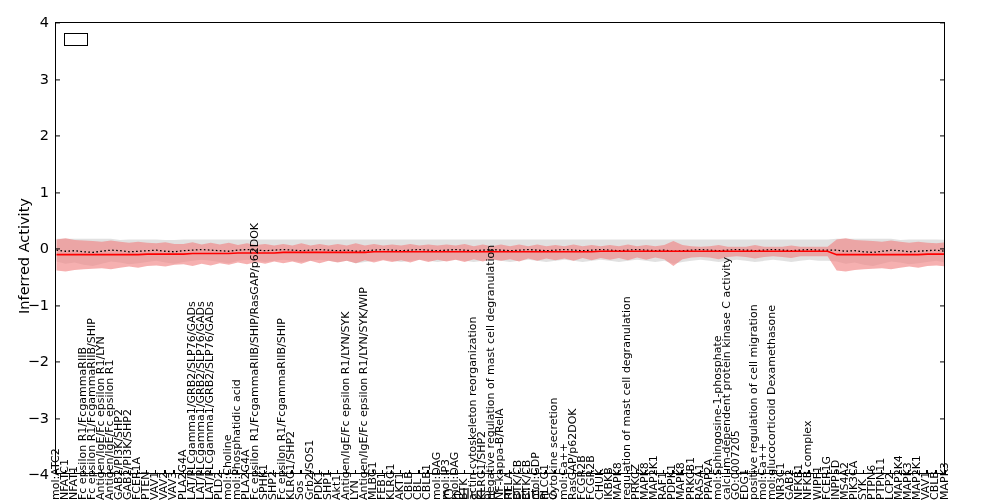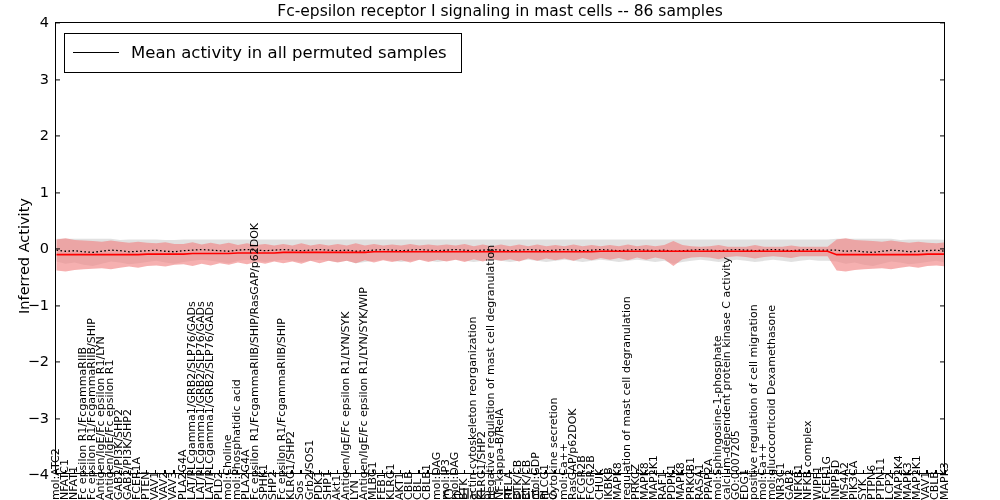--- a/index.html
+++ b/index.html
@@ -44,21 +44,20 @@
   .lgrow{display:flex;align-items:center;height:27px;}
   .lgline{width:46px;height:0;border-top:1.6px solid #000;margin-right:12px;}
   .lgline.red{border-top-color:#ff0000;}
   .lgtxt{font-size:16.5px;white-space:nowrap;}
 </style>
 </head>
 <body>
 
 <div id="fig">
 
-  <div id="title">Fc-epsilon receptor I signaling in mast cells -- 86 samples</div>
 
   <div id="ylabel">Inferred Activity</div>
   <div id="xlabel">Cellular Entities</div>
 
   <div id="ytickcol">
       <div class="ylabeltxt" style="top: 474px; right: 951px;">−4</div>
       <div class="ylabeltxt" style="top: 417.5px; right: 951px;">−3</div>
       <div class="ylabeltxt" style="top: 361px; right: 951px;">−2</div>
       <div class="ylabeltxt" style="top: 304.5px; right: 951px;">−1</div>
       <div class="ylabeltxt" style="top: 248px; right: 951px;">0</div>
@@ -72,24 +71,20 @@
     <div id="plotclip">
       <svg id="plotsvg" width="890" height="452">
           <path d="M0.50 215.83 L9.57 215.83 L18.64 215.83 L27.71 215.83 L36.79 215.83 L45.86 215.83 L54.93 215.83 L64.00 216.96 L73.07 216.40 L82.14 216.40 L91.21 216.40 L100.29 216.40 L109.36 216.96 L118.43 216.96 L127.50 216.40 L136.57 216.40 L145.64 216.40 L154.71 216.40 L163.79 216.40 L172.86 216.40 L181.93 216.40 L191.00 216.40 L200.07 216.40 L209.14 216.40 L218.21 216.40 L227.29 216.40 L236.36 216.40 L245.43 216.40 L254.50 216.40 L263.57 216.40 L272.64 216.40 L281.71 216.40 L290.79 216.40 L299.86 216.40 L308.93 216.40 L318.00 216.40 L327.07 216.40 L336.14 216.40 L345.21 216.40 L354.29 216.40 L363.36 216.40 L372.43 216.40 L381.50 216.40 L390.57 216.40 L399.64 216.40 L408.71 216.40 L417.79 216.40 L426.86 216.40 L435.93 216.40 L445.00 216.40 L454.07 216.40 L463.14 216.40 L472.21 216.40 L481.29 216.40 L490.36 216.40 L499.43 216.40 L508.50 216.40 L517.57 216.40 L526.64 216.40 L535.71 216.40 L544.79 216.40 L553.86 216.40 L562.93 216.40 L572.00 216.40 L581.07 216.40 L590.14 216.40 L599.21 216.40 L608.29 216.40 L617.36 216.40 L626.43 216.40 L635.50 216.40 L644.57 216.40 L653.64 216.40 L662.71 216.40 L671.79 216.40 L680.86 216.40 L689.93 216.40 L699.00 216.40 L708.07 216.40 L717.14 216.40 L726.21 216.40 L735.29 216.40 L744.36 216.40 L753.43 216.40 L762.50 216.40 L771.57 216.40 L780.64 215.83 L789.71 215.83 L798.79 215.83 L807.86 215.83 L816.93 215.83 L826.00 215.83 L835.07 215.83 L844.14 216.96 L853.21 216.40 L862.29 216.40 L871.36 216.40 L880.43 216.40 L889.50 216.96 L889.50 239.56 L880.43 237.87 L871.36 239.00 L862.29 240.13 L853.21 241.25 L844.14 239.56 L835.07 238.43 L826.00 240.69 L816.93 242.95 L807.86 241.82 L798.79 239.56 L789.71 240.69 L780.64 238.43 L771.57 237.87 L762.50 237.87 L753.43 236.73 L744.36 237.87 L735.29 239.00 L726.21 237.87 L717.14 236.73 L708.07 237.87 L699.00 239.00 L689.93 237.87 L680.86 236.73 L671.79 237.87 L662.71 239.00 L653.64 237.87 L644.57 236.73 L635.50 237.87 L626.43 239.00 L617.36 240.69 L608.29 237.87 L599.21 239.00 L590.14 237.87 L581.07 236.73 L572.00 237.87 L562.93 239.00 L553.86 237.87 L544.79 236.73 L535.71 237.87 L526.64 239.00 L517.57 237.87 L508.50 236.73 L499.43 237.87 L490.36 239.00 L481.29 237.87 L472.21 236.73 L463.14 237.87 L454.07 239.00 L445.00 237.87 L435.93 236.73 L426.86 237.87 L417.79 239.00 L408.71 237.87 L399.64 236.73 L390.57 237.87 L381.50 239.00 L372.43 237.87 L363.36 236.73 L354.29 237.87 L345.21 239.00 L336.14 237.87 L327.07 236.73 L318.00 237.87 L308.93 239.00 L299.86 240.13 L290.79 237.87 L281.71 239.00 L272.64 237.87 L263.57 236.73 L254.50 237.87 L245.43 239.00 L236.36 237.87 L227.29 236.73 L218.21 237.87 L209.14 239.00 L200.07 237.87 L191.00 236.73 L181.93 237.87 L172.86 240.13 L163.79 239.00 L154.71 237.87 L145.64 236.73 L136.57 237.87 L127.50 239.00 L118.43 240.69 L109.36 239.56 L100.29 237.87 L91.21 239.00 L82.14 240.13 L73.07 241.25 L64.00 239.56 L54.93 238.43 L45.86 240.69 L36.79 242.95 L27.71 241.82 L18.64 239.56 L9.57 240.69 L0.50 238.43 Z" fill="#c8c8c8" fill-opacity="0.55" stroke="none"></path>
           <path d="M0.50 216.40 L9.57 215.26 L18.64 216.96 L27.71 217.52 L36.79 218.09 L45.86 218.66 L54.93 217.52 L64.00 218.66 L73.07 219.78 L82.14 218.66 L91.21 219.78 L100.29 220.35 L109.36 219.22 L118.43 220.92 L127.50 220.92 L136.57 219.22 L145.64 221.48 L154.71 219.78 L163.79 221.48 L172.86 219.78 L181.93 222.04 L191.00 220.35 L200.07 222.04 L209.14 220.92 L218.21 222.61 L227.29 220.92 L236.36 222.61 L245.43 220.35 L254.50 222.61 L263.57 220.92 L272.64 222.61 L281.71 220.92 L290.79 222.61 L299.86 220.35 L308.93 222.61 L318.00 220.92 L327.07 222.61 L336.14 221.48 L345.21 222.61 L354.29 220.92 L363.36 222.61 L372.43 221.48 L381.50 222.61 L390.57 221.48 L399.64 222.61 L408.71 220.92 L417.79 223.18 L426.86 221.48 L435.93 223.18 L445.00 221.48 L454.07 223.18 L463.14 221.48 L472.21 223.18 L481.29 221.48 L490.36 223.18 L499.43 222.04 L508.50 223.18 L517.57 221.48 L526.64 223.18 L535.71 222.04 L544.79 223.18 L553.86 222.04 L562.93 223.18 L572.00 221.48 L581.07 223.18 L590.14 222.04 L599.21 223.18 L608.29 222.04 L617.36 218.09 L626.43 222.04 L635.50 223.18 L644.57 223.74 L653.64 223.18 L662.71 222.04 L671.79 223.74 L680.86 223.74 L689.93 223.74 L699.00 222.04 L708.07 223.74 L717.14 223.74 L726.21 223.74 L735.29 222.61 L744.36 223.74 L753.43 223.74 L762.50 223.74 L771.57 223.74 L780.64 216.40 L789.71 215.26 L798.79 216.96 L807.86 217.52 L816.93 218.09 L826.00 218.66 L835.07 217.52 L844.14 218.66 L853.21 219.78 L862.29 218.66 L871.36 219.78 L880.43 220.35 L889.50 219.22 L889.50 243.52 L880.43 242.38 L871.36 242.95 L862.29 244.65 L853.21 243.52 L844.14 244.65 L835.07 246.34 L826.00 245.21 L816.93 245.78 L807.86 246.34 L798.79 246.91 L789.71 248.60 L780.64 247.47 L771.57 233.34 L762.50 233.34 L753.43 233.34 L744.36 233.34 L735.29 235.04 L726.21 233.91 L717.14 233.34 L708.07 233.91 L699.00 235.60 L689.93 233.91 L680.86 233.34 L671.79 233.91 L662.71 236.17 L653.64 234.47 L644.57 233.91 L635.50 234.47 L626.43 236.17 L617.36 242.95 L608.29 236.17 L599.21 234.47 L590.14 236.73 L581.07 234.47 L572.00 237.30 L562.93 235.04 L553.86 236.73 L544.79 235.04 L535.71 237.30 L526.64 235.04 L517.57 237.87 L508.50 235.60 L499.43 237.30 L490.36 235.60 L481.29 237.87 L472.21 235.60 L463.14 238.43 L454.07 236.17 L445.00 237.87 L435.93 236.17 L426.86 238.43 L417.79 236.17 L408.71 239.00 L399.64 236.73 L390.57 238.43 L381.50 236.73 L372.43 239.00 L363.36 236.73 L354.29 239.56 L345.21 237.30 L336.14 239.00 L327.07 237.30 L318.00 239.56 L308.93 237.30 L299.86 240.13 L290.79 237.87 L281.71 239.56 L272.64 237.87 L263.57 240.13 L254.50 237.87 L245.43 240.69 L236.36 238.43 L227.29 240.13 L218.21 238.43 L209.14 240.69 L200.07 239.00 L191.00 241.25 L181.93 239.56 L172.86 241.82 L163.79 240.13 L154.71 242.38 L145.64 240.69 L136.57 242.95 L127.50 241.25 L118.43 241.82 L109.36 243.52 L100.29 242.38 L91.21 242.95 L82.14 244.65 L73.07 243.52 L64.00 244.65 L54.93 246.34 L45.86 245.21 L36.79 245.78 L27.71 246.34 L18.64 246.91 L9.57 248.60 L0.50 247.47 Z" fill="#f08080" fill-opacity="0.62" stroke="none"></path>
           <path d="M0.50 227.13 L9.57 228.26 L18.64 227.69 L27.71 228.82 L36.79 229.39 L45.86 228.26 L54.93 227.13 L64.00 227.69 L73.07 228.82 L82.14 228.26 L91.21 227.69 L100.29 227.13 L109.36 228.26 L118.43 228.82 L127.50 227.69 L136.57 227.13 L145.64 226.56 L154.71 227.13 L163.79 227.69 L172.86 228.26 L181.93 227.13 L191.00 226.56 L200.07 227.13 L209.14 227.69 L218.21 227.13 L227.29 226.56 L236.36 227.13 L245.43 227.69 L254.50 227.13 L263.57 226.56 L272.64 227.13 L281.71 227.69 L290.79 227.13 L299.86 228.26 L308.93 227.69 L318.00 227.13 L327.07 226.56 L336.14 227.13 L345.21 227.69 L354.29 227.13 L363.36 226.56 L372.43 227.13 L381.50 227.69 L390.57 227.13 L399.64 226.56 L408.71 227.13 L417.79 227.69 L426.86 227.13 L435.93 226.56 L445.00 227.13 L454.07 227.69 L463.14 227.13 L472.21 226.56 L481.29 227.13 L490.36 227.69 L499.43 227.13 L508.50 226.56 L517.57 227.13 L526.64 227.69 L535.71 227.13 L544.79 226.56 L553.86 227.13 L562.93 227.69 L572.00 227.13 L581.07 226.56 L590.14 227.13 L599.21 227.69 L608.29 227.13 L617.36 228.26 L626.43 227.69 L635.50 227.13 L644.57 226.56 L653.64 227.13 L662.71 227.69 L671.79 227.13 L680.86 226.56 L689.93 227.13 L699.00 227.69 L708.07 227.13 L717.14 226.56 L726.21 227.13 L735.29 227.69 L744.36 227.13 L753.43 226.56 L762.50 227.13 L771.57 227.13 L780.64 227.13 L789.71 228.26 L798.79 227.69 L807.86 228.82 L816.93 229.39 L826.00 228.26 L835.07 227.13 L844.14 227.69 L853.21 228.82 L862.29 228.26 L871.36 227.69 L880.43 227.13 L889.50 228.26 " fill="none" stroke="#000000" stroke-width="1.3" stroke-dasharray="1.6 2.4"></path>
           <path d="M0.50 231.65 L9.57 231.65 L18.64 231.65 L27.71 231.65 L36.79 231.65 L45.86 231.65 L54.93 231.65 L64.00 231.65 L73.07 231.65 L82.14 231.65 L91.21 231.08 L100.29 231.08 L109.36 231.08 L118.43 231.08 L127.50 231.08 L136.57 230.52 L145.64 230.52 L154.71 230.52 L163.79 230.52 L172.86 230.52 L181.93 229.95 L191.00 229.95 L200.07 229.95 L209.14 229.95 L218.21 229.95 L227.29 229.39 L236.36 229.39 L245.43 229.39 L254.50 229.39 L263.57 229.39 L272.64 229.39 L281.71 229.39 L290.79 229.39 L299.86 229.39 L308.93 229.39 L318.00 228.82 L327.07 228.82 L336.14 228.82 L345.21 228.82 L354.29 228.82 L363.36 228.82 L372.43 228.82 L381.50 228.82 L390.57 228.82 L399.64 228.82 L408.71 228.82 L417.79 228.82 L426.86 228.82 L435.93 228.82 L445.00 228.82 L454.07 228.82 L463.14 228.82 L472.21 228.82 L481.29 228.82 L490.36 228.82 L499.43 228.82 L508.50 228.82 L517.57 228.82 L526.64 228.82 L535.71 228.82 L544.79 228.26 L553.86 228.26 L562.93 228.26 L572.00 228.26 L581.07 228.26 L590.14 228.26 L599.21 228.26 L608.29 228.26 L617.36 228.26 L626.43 228.26 L635.50 228.26 L644.57 228.26 L653.64 228.26 L662.71 228.26 L671.79 228.26 L680.86 228.26 L689.93 228.26 L699.00 228.26 L708.07 228.26 L717.14 228.26 L726.21 228.26 L735.29 228.26 L744.36 228.26 L753.43 228.26 L762.50 228.26 L771.57 228.26 L780.64 231.65 L789.71 231.65 L798.79 231.65 L807.86 231.65 L816.93 231.65 L826.00 231.65 L835.07 231.65 L844.14 231.65 L853.21 231.65 L862.29 231.65 L871.36 231.08 L880.43 231.08 L889.50 231.08 " fill="none" stroke="#ff0000" stroke-width="1.6"></path>
         </svg>
     </div>
 
     <div id="legend">
-      <div class="lgrow">
-        <span class="lgline"></span>
-        <span class="lgtxt">Mean activity in all permuted samples</span>
-      </div>
     </div>
   <div class="ytickmark" style="top: 395.5px;"></div>
       <div class="ytickmark inner" style="top: 395.5px;"></div>
       <div class="ytickmark" style="top: 339px;"></div>
       <div class="ytickmark inner" style="top: 339px;"></div>
       <div class="ytickmark" style="top: 282.5px;"></div>
       <div class="ytickmark inner" style="top: 282.5px;"></div>
       <div class="ytickmark" style="top: 226px;"></div>
       <div class="ytickmark inner" style="top: 226px;"></div>
       <div class="ytickmark" style="top: 169.5px;"></div>

